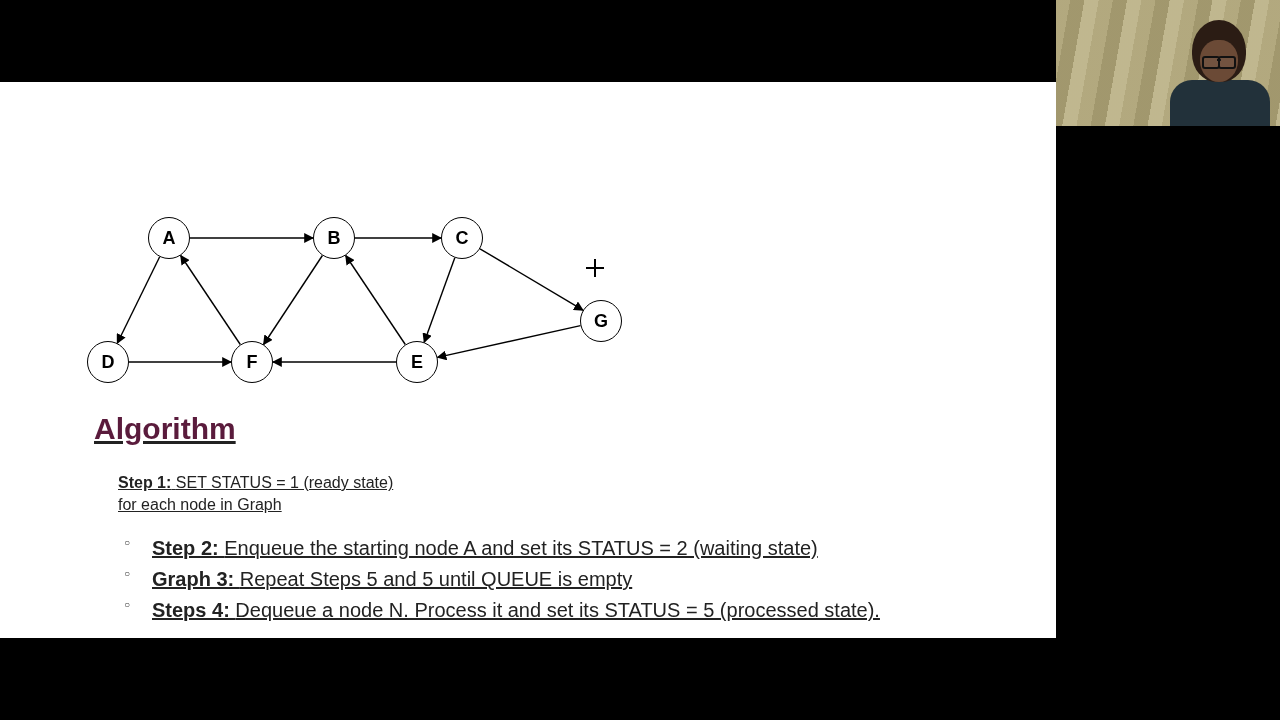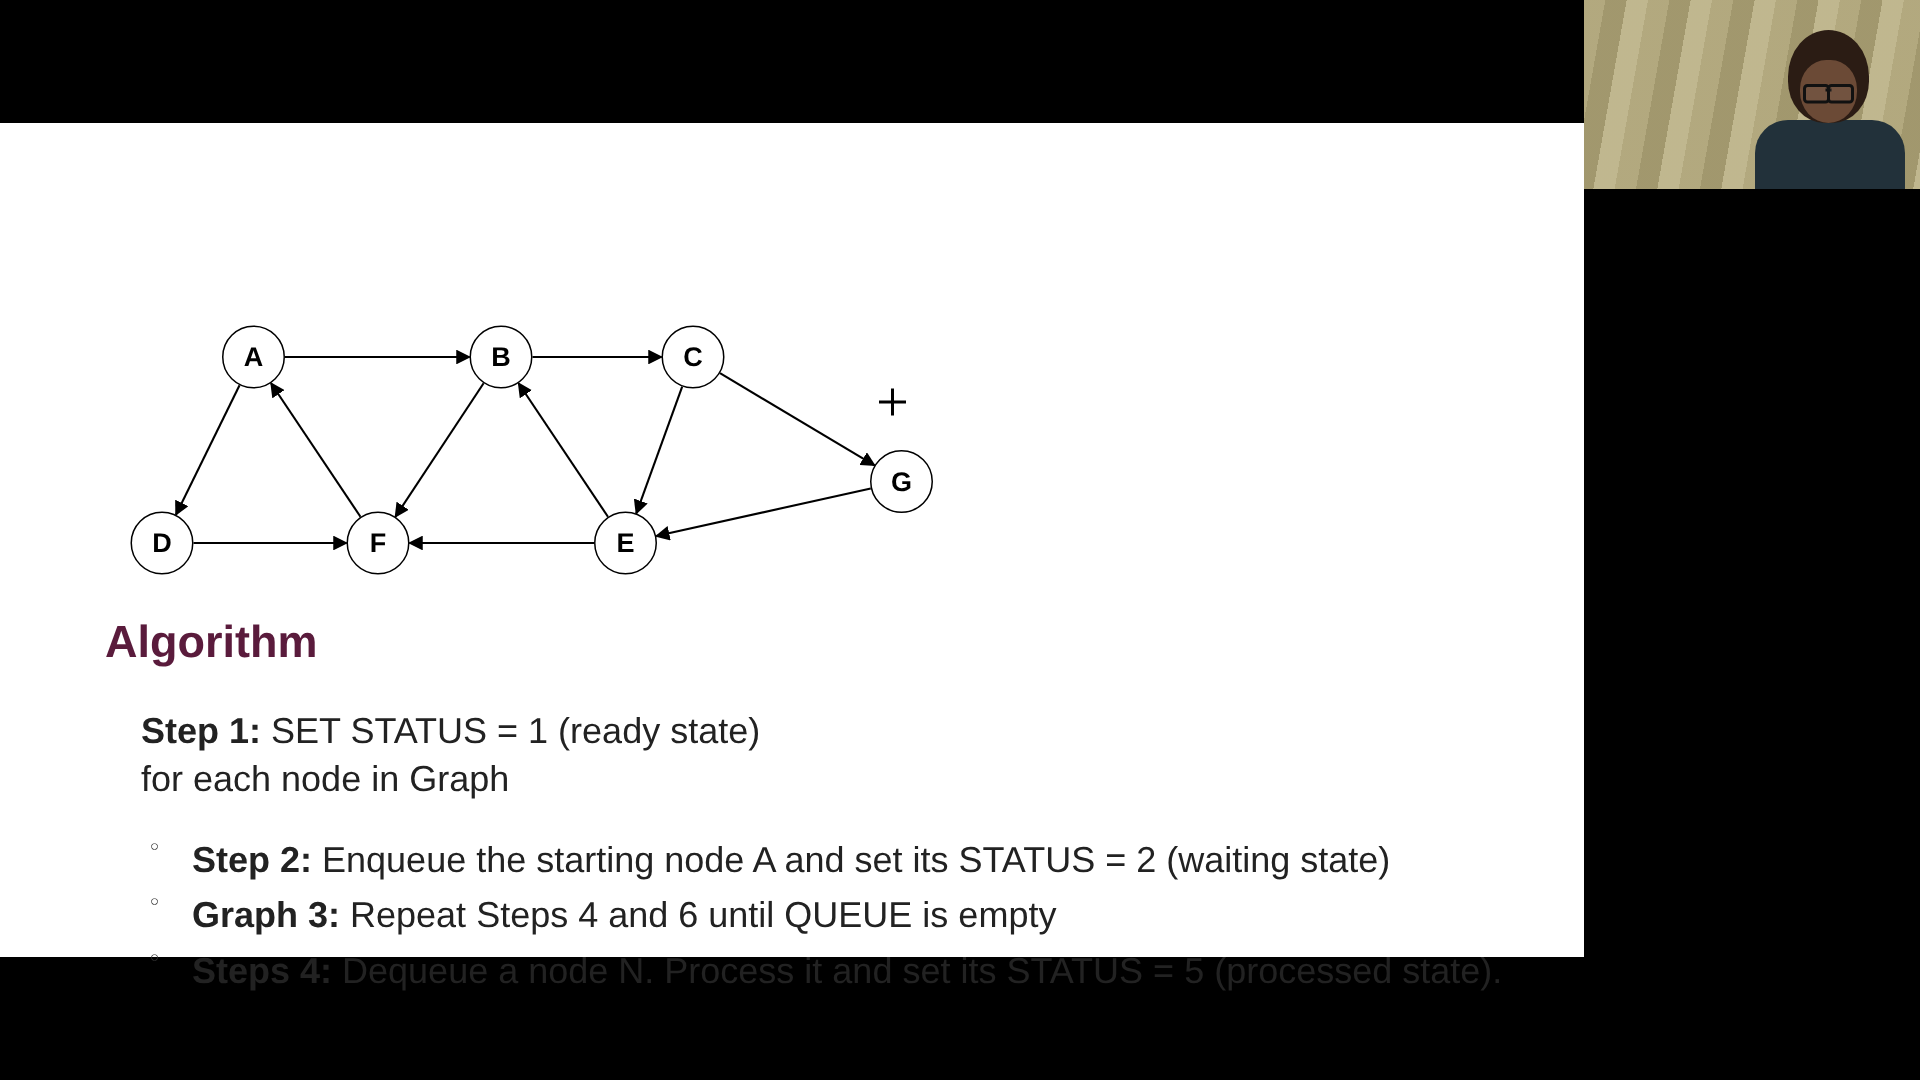--- a/index.html
+++ b/index.html
@@ -17,26 +17,26 @@
   .glasses:before, .glasses:after { content:""; position:absolute; top:0; width:14px; height:9px; border:2px solid #111; border-radius:3px; background:rgba(255,255,255,.05); }
   .glasses:before { left:0; }
   .glasses:after { right:0; }
   .bridge { position:absolute; left:15px; top:3px; width:4px; height:2px; background:#111; }
   .shirt { position:absolute; left:6px; bottom:0; width:100px; height:46px; background:#22313a; border-radius:22px 22px 0 0; }
 
   .graph { position: absolute; left: 70px; top: 60px; width: 620px; height: 260px; }
   .node { position:absolute; width:42px; height:42px; border:1.5px solid #000; border-radius:50%; background:#fff; display:flex; align-items:center; justify-content:center; font-weight:700; font-size:18px; }
   svg.edges { position:absolute; left:0; top:0; width:620px; height:260px; }
 
-  .algo { position:absolute; left:70px; top:330px; right:40px; color:#222; }
+  .algo { position:absolute; left:94px; top:330px; right:40px; color:#222;text-decoration:underline; }
   .algo h2 { font-family: Verdana, sans-serif; font-size:30px; font-weight:700; color:#5a1b3c; margin-bottom:26px; }
-  .step1 { font-size:24px; line-height:1.35; margin-left:24px; margin-bottom:18px; }
+  .step1 { font-size:16px; line-height:1.35; margin-left:24px; margin-bottom:18px; }
   .step1 b { font-weight:700; }
   ul.steps { list-style:none; margin-left:24px; }
-  ul.steps li { position:relative; padding-left:34px; font-size:24px; line-height:1.55; }
+  ul.steps li { position:relative; padding-left:34px; font-size:20px; line-height:1.55; }
   ul.steps li::before { content:"○"; position:absolute; left:6px; top:2px; font-size:10px; color:#333; }
   ul.steps li b { font-weight:700; }
 
   .cursor { position:absolute; width:18px; height:18px; }
   .cursor:before, .cursor:after { content:""; position:absolute; background:#000; }
   .cursor:before { left:8px; top:0; width:2px; height:18px; }
   .cursor:after  { left:0; top:8px; width:18px; height:2px; }
 </style>
 </head>
 <body>
@@ -79,21 +79,21 @@
 
     <div class="algo">
       <h2>Algorithm</h2>
       <div class="step1">
         <b>Step 1:</b>
         <span>SET STATUS = 1 (ready state)</span><br>
         <span>for each node in Graph</span>
       </div>
       <ul class="steps" id="step-list">
           <li><b>Step 2: </b><span>Enqueue the starting node A and set its STATUS = 2 (waiting state)</span></li>
-          <li><b>Graph 3: </b><span>Repeat Steps 4 and 6 until QUEUE is empty</span></li>
+          <li><b>Graph 3: </b><span>Repeat Steps 5 and 5 until QUEUE is empty</span></li>
           <li><b>Steps 4: </b><span>Dequeue a node N. Process it and set its STATUS = 5 (processed state).</span></li>
         </ul>
     </div>
 
   </div>
 
   <div class="webcam">
     <div class="curtain"></div>
     <div class="person">
       <div class="shirt"></div>

